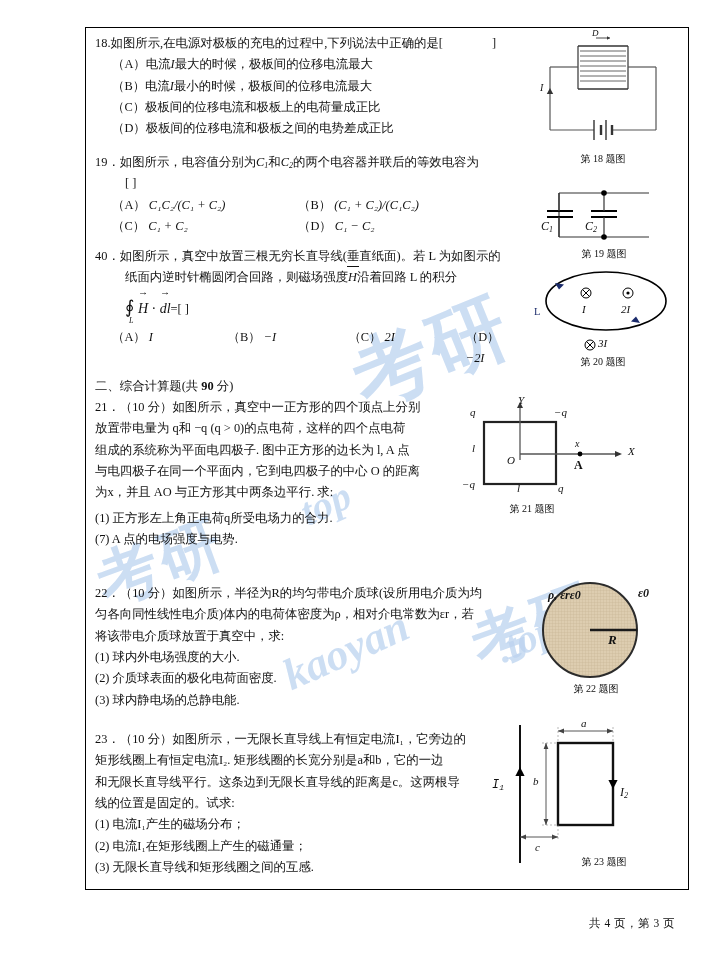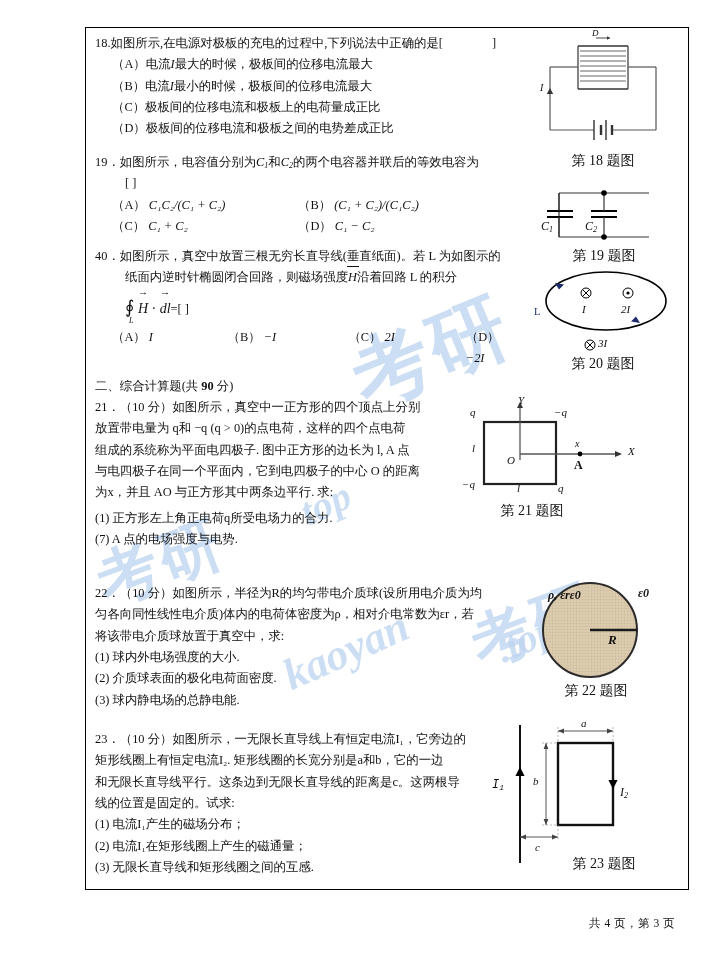--- a/index.html
+++ b/index.html
@@ -96,21 +96,21 @@
   b { font-weight: 700; }
 
   .opt-row { display: flex; }
   .opt-row > span { display: inline-block; }
 
   
   .fig {
     position: absolute;
   }
   .fig-cap {
-    font-size: 14px;
+    font-size: 10px;
     text-align: center;
     line-height: 1.3;
     white-space: nowrap;
   }
   .footer {
     position: absolute;
     right: 28px;
     bottom: 22px;
     font-size: 11.5px;
     letter-spacing: .5px;

